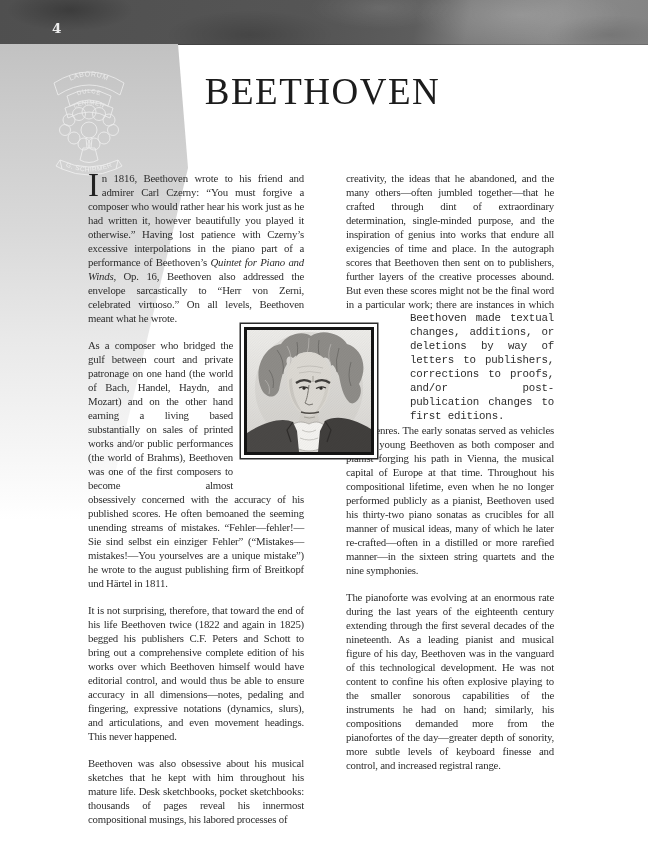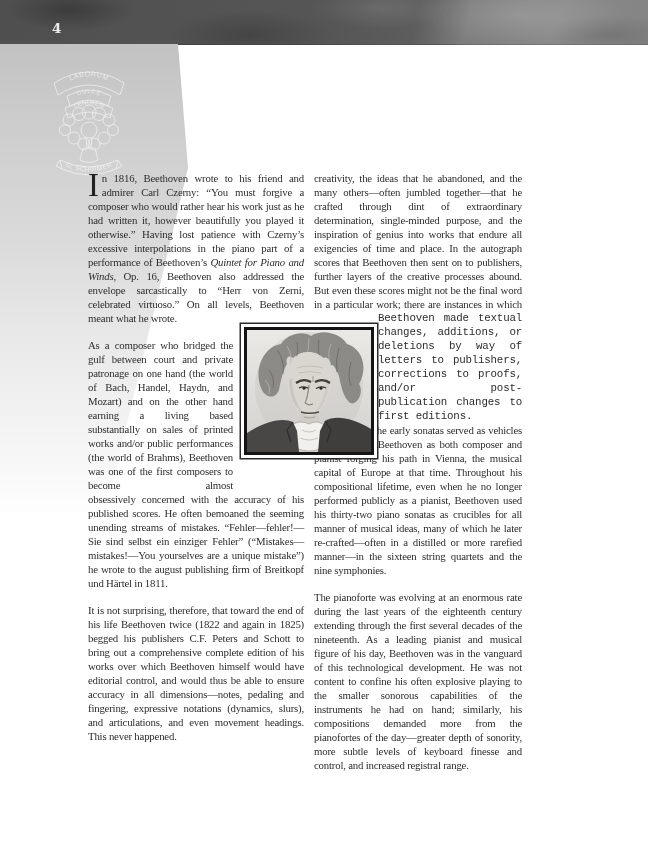--- a/index.html
+++ b/index.html
@@ -44,21 +44,21 @@
     margin:2px 0 0 0;font-size:21px;line-height:23px;font-weight:normal;
     letter-spacing:1px;font-family:"Liberation Serif",serif;
   }
   
   .col{
     position:absolute;top:171px;color:#2d2d2d;
     font-size:10.8px;line-height:14px;letter-spacing:-0.2px;
     text-align:justify;
   }
   #col-left{left:88px;width:216px;}
-  #col-right{left:314px;width:208px;}
+  #col-right{left:346px;width:208px;}
   .col > *{margin:0;}
   .gap{margin-top:13px !important;}
   .narrow-l{width:145px;text-align:justify;}
   .cont-just{text-align-last:justify;}
   .narrow-r{margin-left:64px;text-align:justify;font-family:Liberation Mono, monospace;}
   .dropcap{
     float:left;font-size:33px;line-height:27px;
     padding:1px 3px 0 0;color:#222;
   }
   
@@ -117,27 +117,29 @@
       <text font-size="6" letter-spacing="0.5">
         <textPath href="#arcLow" startOffset="50%">LENIMEN</textPath>
       </text>
       <text font-size="6.5" letter-spacing="0.5">
         <textPath href="#arcBot" startOffset="50%">G. SCHIRMER</textPath>
       </text>
     </g>
   </svg>
 
   <div id="titleblock">
+    <h1>BEETHOVEN</h1>
   </div>
 
   <div id="col-left" class="col">
     <p><span class="dropcap">I</span><span>n 1816, Beethoven wrote to his friend and admirer Carl Czerny: “You must forgive a composer who would rather hear his work just as he had written it, however beautifully you played it otherwise.” Having lost patience with Czerny’s excessive interpolations in the piano part of a performance of Beethoven’s </span><i>Quintet for Piano and Winds</i><span>, Op. 16, Beethoven also addressed the envelope sarcastically to “Herr von Zerni, celebrated virtuoso.” On all levels, Beethoven meant what he wrote.</span></p>
     <div class="narrow-l cont-just gap">As a composer who bridged the gulf between court and private patronage on one hand (the world of Bach, Handel, Haydn, and Mozart) and on the other hand earning a living based substantially on sales of printed works and/or public performances (the world of Brahms), Beethoven was one of the first composers to become almost</div>
     <div>obsessively concerned with the accuracy of his published scores. He often bemoaned the seeming unending streams of mistakes. “Fehler—fehler!—Sie sind selbst ein einziger Fehler” (“Mistakes—mistakes!—You yourselves are a unique mistake”) he wrote to the august publishing firm of Breitkopf und Härtel in 1811.</div>
     <p class="gap">It is not surprising, therefore, that toward the end of his life Beethoven twice (1822 and again in 1825) begged his publishers C.F. Peters and Schott to bring out a comprehensive complete edition of his works over which Beethoven himself would have editorial control, and would thus be able to ensure accuracy in all dimensions—notes, pedaling and fingering, expressive notations (dynamics, slurs), and articulations, and even movement headings. This never happened.</p>
+    <p class="gap">Beethoven was also obsessive about his musical sketches that he kept with him throughout his mature life. Desk sketchbooks, pocket sketchbooks: thousands of pages reveal his innermost compositional musings, his labored processes of</p>
   </div>
 
   <div id="col-right" class="col">
     <p class="cont-just">creativity, the ideas that he abandoned, and the many others—often jumbled together—that he crafted through dint of extraordinary determination, single-minded purpose, and the inspiration of genius into works that endure all exigencies of time and place. In the autograph scores that Beethoven then sent on to publishers, further layers of the creative processes abound. But even these scores might not be the final word in a particular work; there are instances in which</p>
     <div class="narrow-r">Beethoven made textual changes, additions, or deletions by way of letters to publishers, corrections to proofs, and/or post-publication changes to first editions.</div>
     <div>other genres. The early sonatas served as vehicles for the young Beethoven as both composer and pianist forging his path in Vienna, the musical capital of Europe at that time. Throughout his compositional lifetime, even when he no longer performed publicly as a pianist, Beethoven used his thirty-two piano sonatas as crucibles for all manner of musical ideas, many of which he later re-crafted—often in a distilled or more rarefied manner—in the sixteen string quartets and the nine symphonies.</div>
     <p class="gap">The pianoforte was evolving at an enormous rate during the last years of the eighteenth century extending through the first several decades of the nineteenth. As a leading pianist and musical figure of his day, Beethoven was in the vanguard of this technological development. He was not content to confine his often explosive playing to the smaller sonorous capabilities of the instruments he had on hand; similarly, his compositions demanded more from the pianofortes of the day—greater depth of sonority, more subtle levels of keyboard finesse and control, and increased registral range.</p>
   </div>
 
   <div id="portrait">

